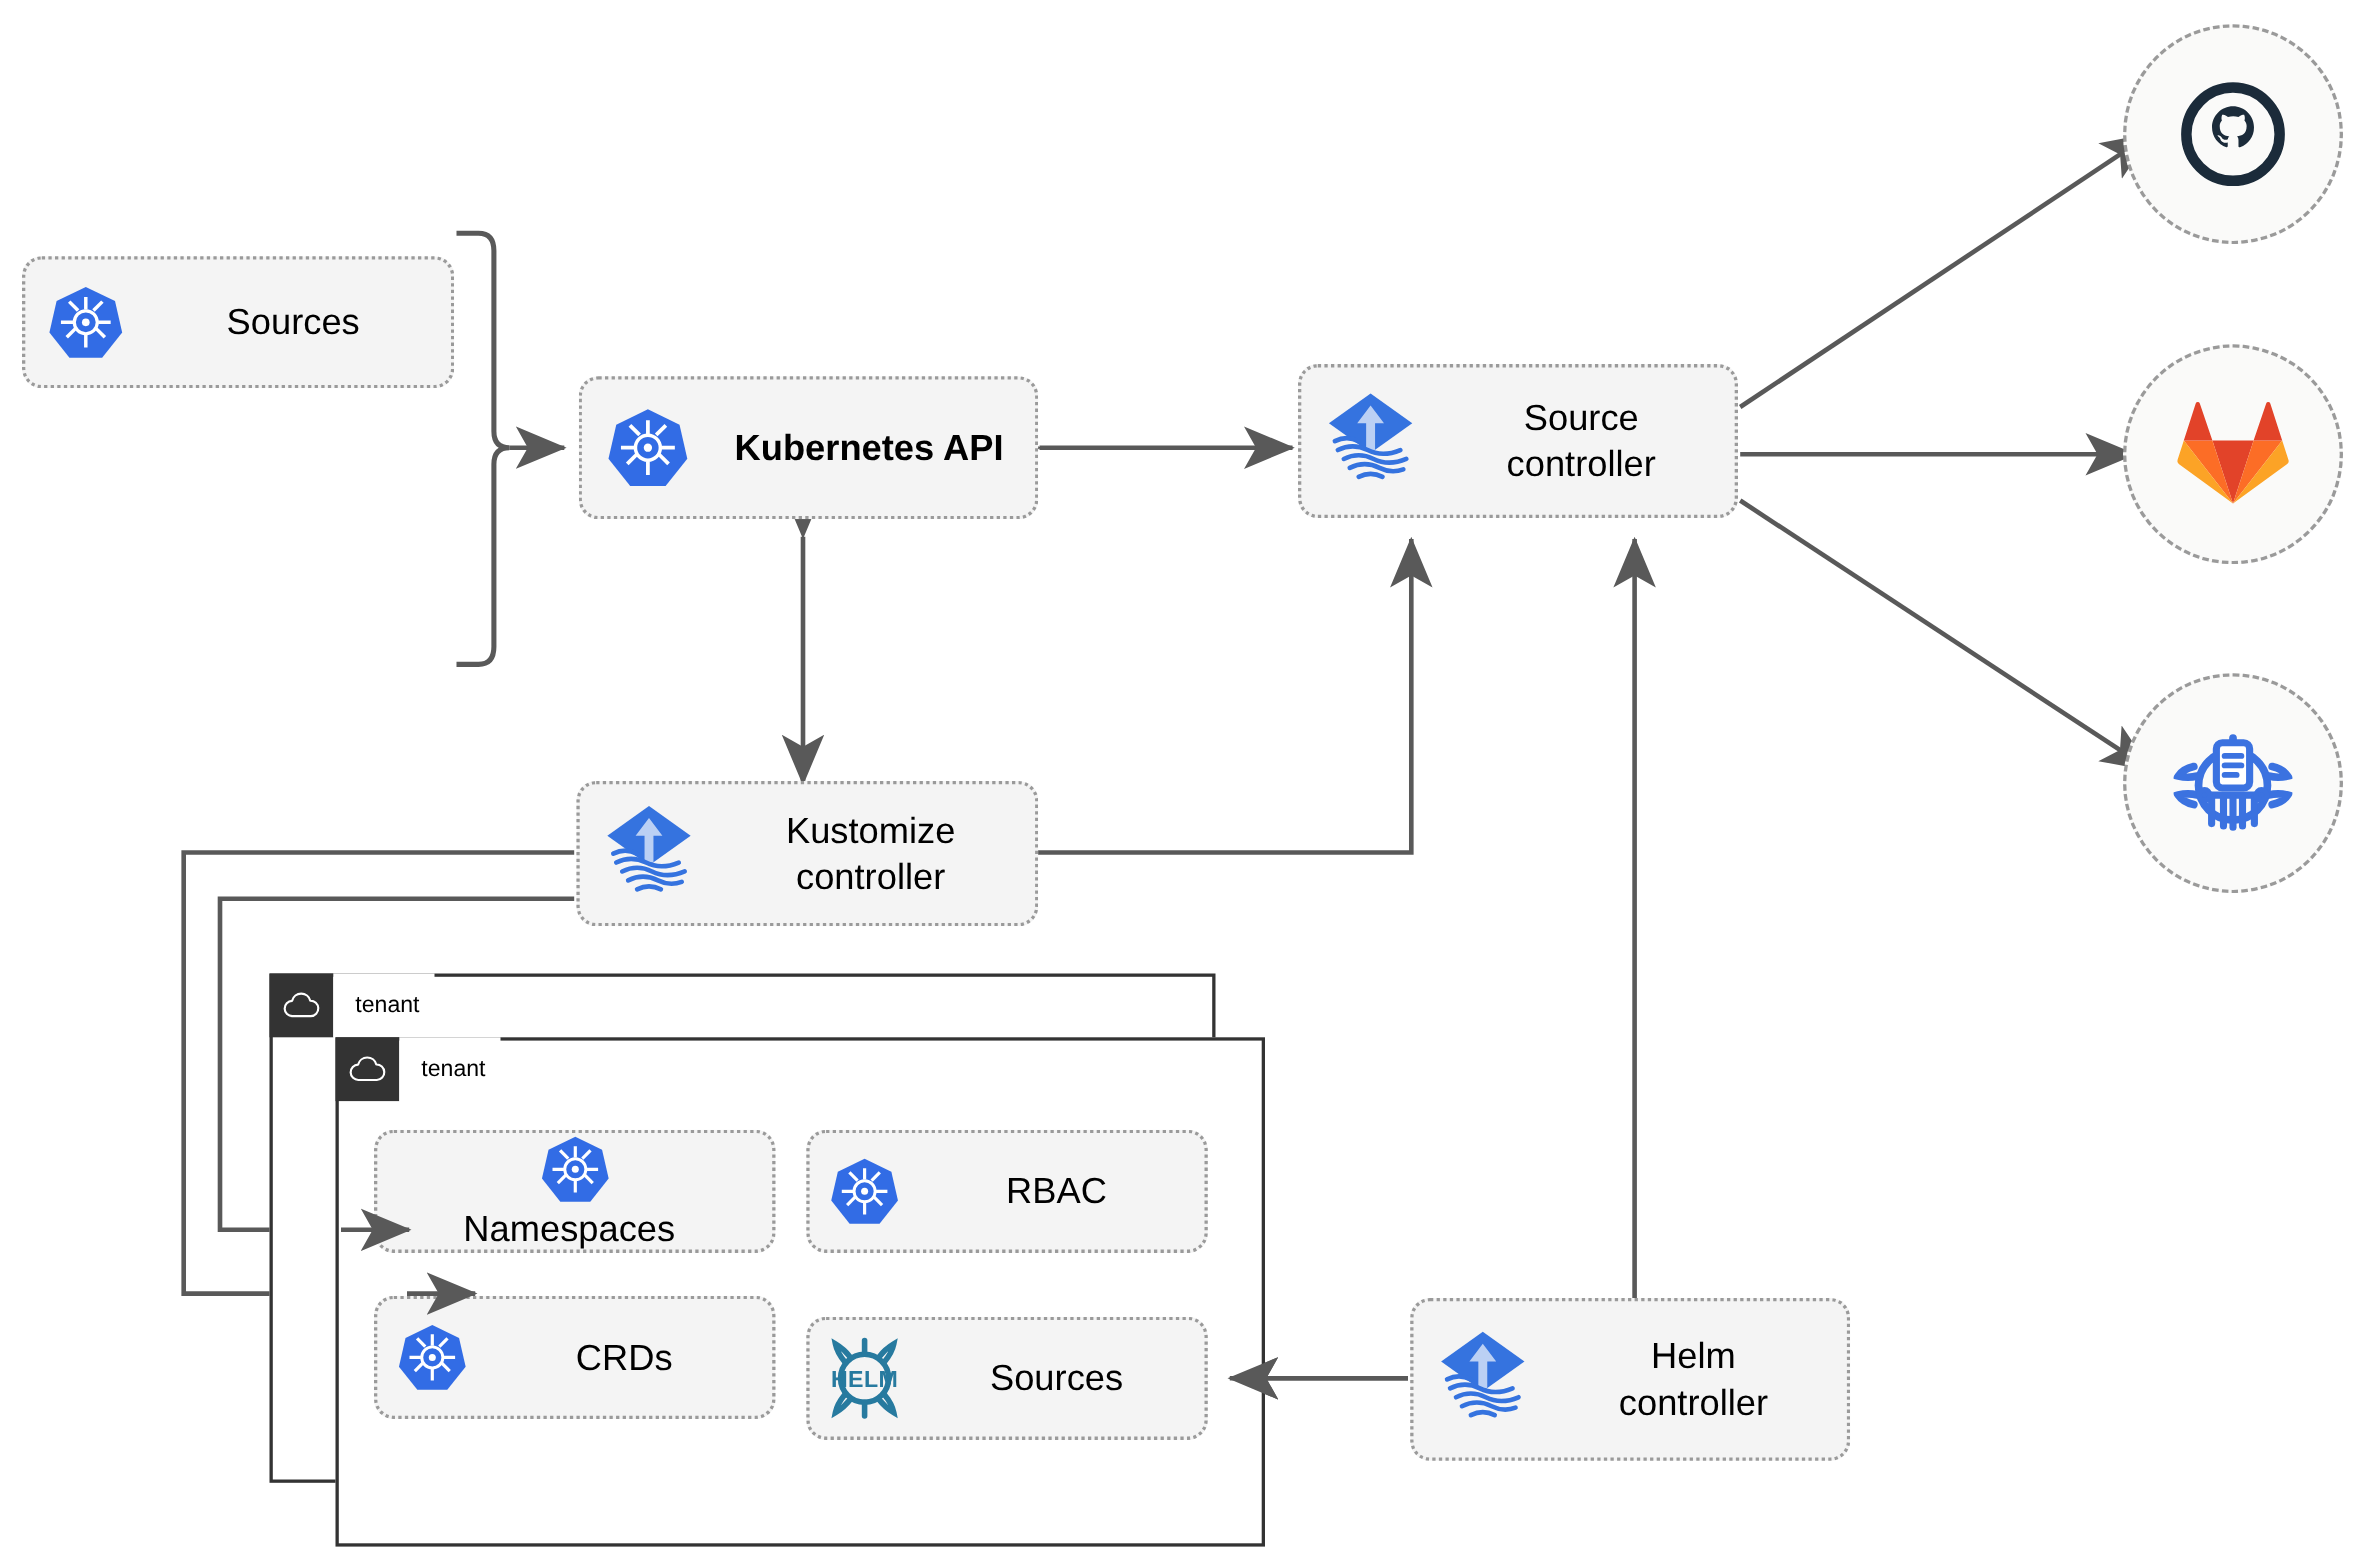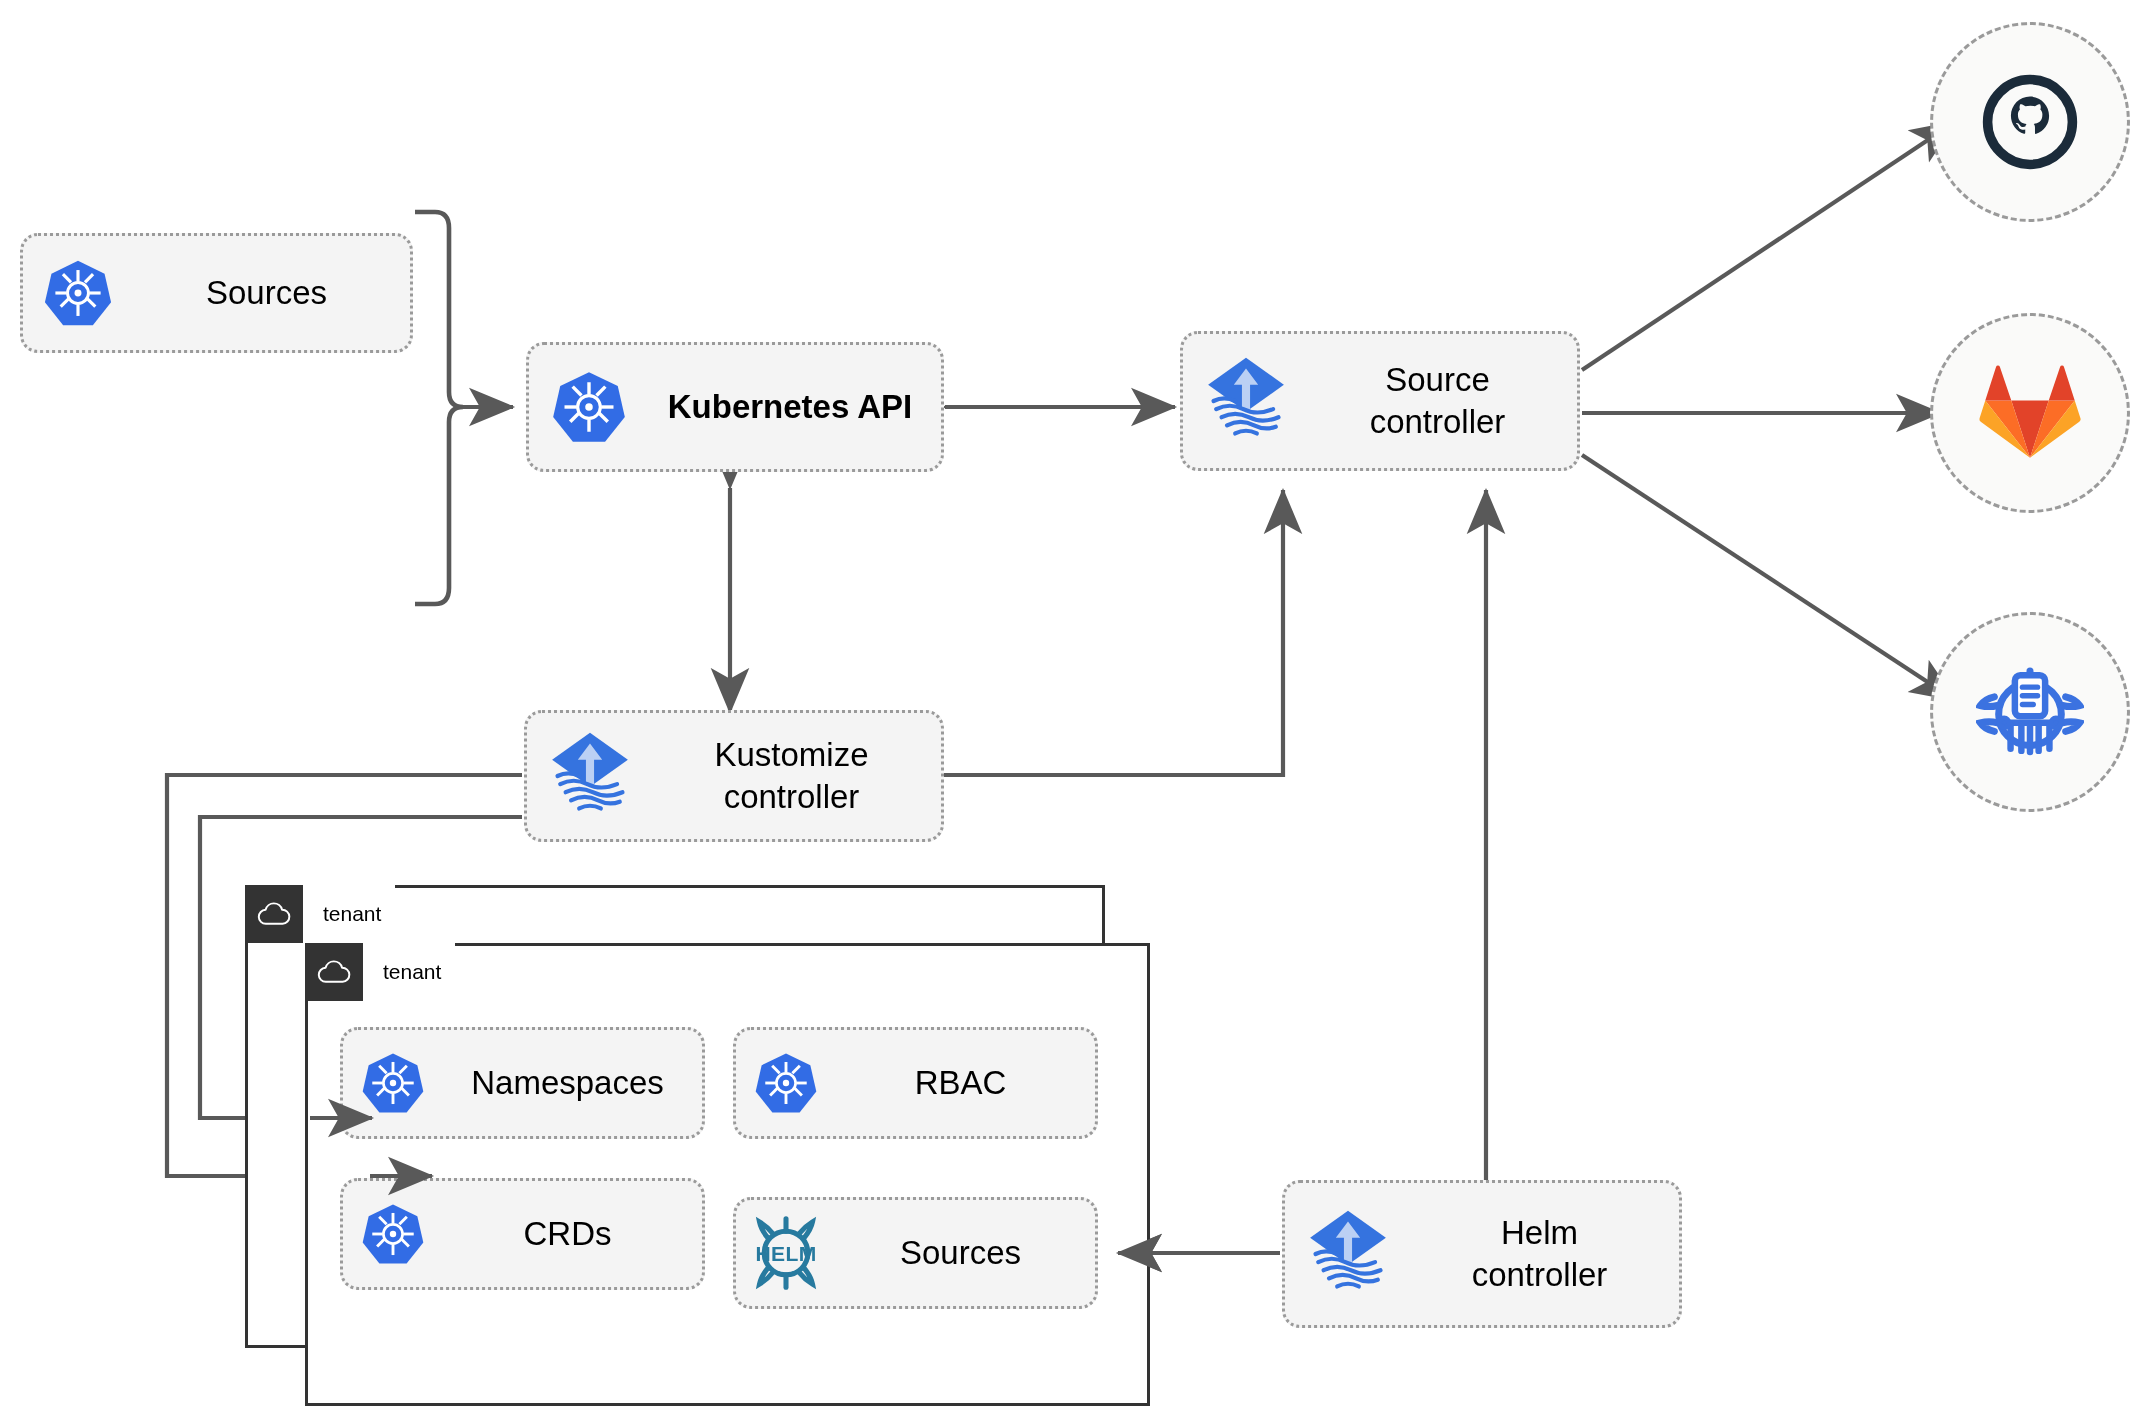--- a/index.html
+++ b/index.html
@@ -292,21 +292,21 @@
     <div class="tenant-hdr">
       <div class="tenant-badge">
         <svg width="34" height="26" viewBox="0 0 40 28">
           <path d="M10.5 25.5a8.2 8.2 0 01-.4-16.4A10 10 0 0129.5 9a6.6 6.6 0 01.6 16.5z" fill="none" stroke="#ffffff" stroke-width="2.3" stroke-linejoin="round"></path>
         </svg>
       </div>
       <div class="tenant-name">tenant</div>
     </div>
   </div>
 
-  <div class="node" style="left:340px; top:1027px; width:365px; height:112px;">
+  <div class="node" style="left:340px; top:1027px; width:365px; height:112px;flex-direction:column;">
     <div class="ico" style="width:100px;">
       <svg width="66" height="66" viewBox="0 0 64 64">
         <path d="M32 3.4 L55.6 14.8 L61.4 40.2 L45.2 60.6 L18.8 60.6 L2.6 40.2 L8.4 14.8 Z" fill="#326CE5"></path>
         <g fill="#ffffff">
           <circle cx="32" cy="32" r="3.1"></circle>
           <path d="M30.6 11.6h2.8v10.1h-2.8z"></path>
             <path d="M30.6 42.3h2.8v10.1h-2.8z"></path>
           <path d="M11.9 30.6h10.1v2.8H11.9z"></path>
             <path d="M42 30.6h10.1v2.8H42z"></path>
           <path d="M17.6 16.3l2-2 7.2 7.2-2 2z"></path>

